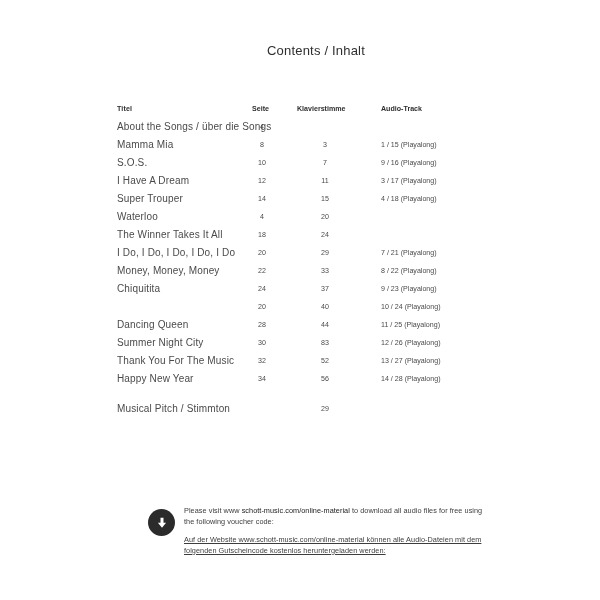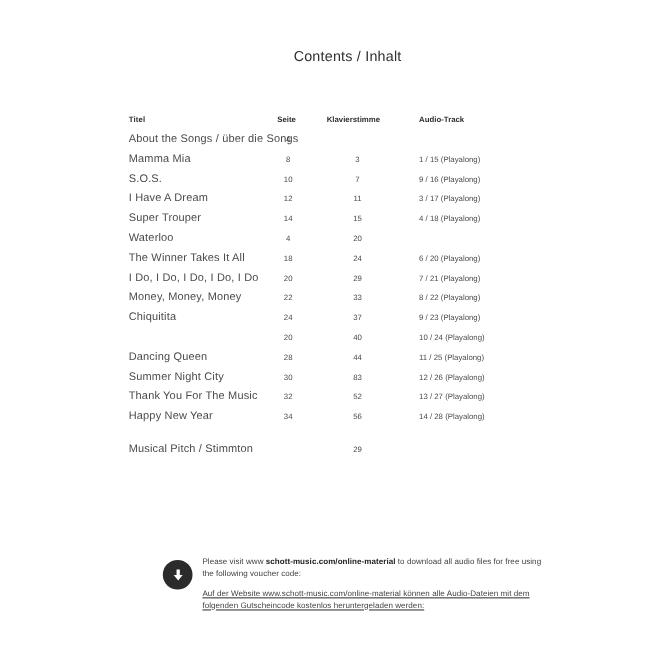--- a/index.html
+++ b/index.html
@@ -155,21 +155,21 @@
     line-height: 10.5px;
     color: #3d3d3d;
     margin: 0;
     letter-spacing: 0.05px;
   }
   .notice-p + .notice-p {
     margin-top: 8px;
     text-decoration: underline;
   }
   .notice-p b {
-    font-weight: bold;
+    font-weight: normal;
     color: #222222;
   }
 </style>
 </head>
 <body>
 
 <div class="page">
 
   <div class="page-title">Contents / Inhalt</div>
 
@@ -215,21 +215,20 @@
         </div>
         <div class="toc-row">
           <span class="col-title">Waterloo</span>
           <span class="col-page">4</span>
           <span class="col-piano">20</span>
         </div>
         <div class="toc-row">
           <span class="col-title">The Winner Takes It All</span>
           <span class="col-page">18</span>
           <span class="col-piano">24</span>
-          <span class="col-audio">6 / 20 (Playalong)</span>
         </div>
         <div class="toc-row">
           <span class="col-title">I Do, I Do, I Do, I Do, I Do</span>
           <span class="col-page">20</span>
           <span class="col-piano">29</span>
           <span class="col-audio">7 / 21 (Playalong)</span>
         </div>
         <div class="toc-row">
           <span class="col-title">Money, Money, Money</span>
           <span class="col-page">22</span>

